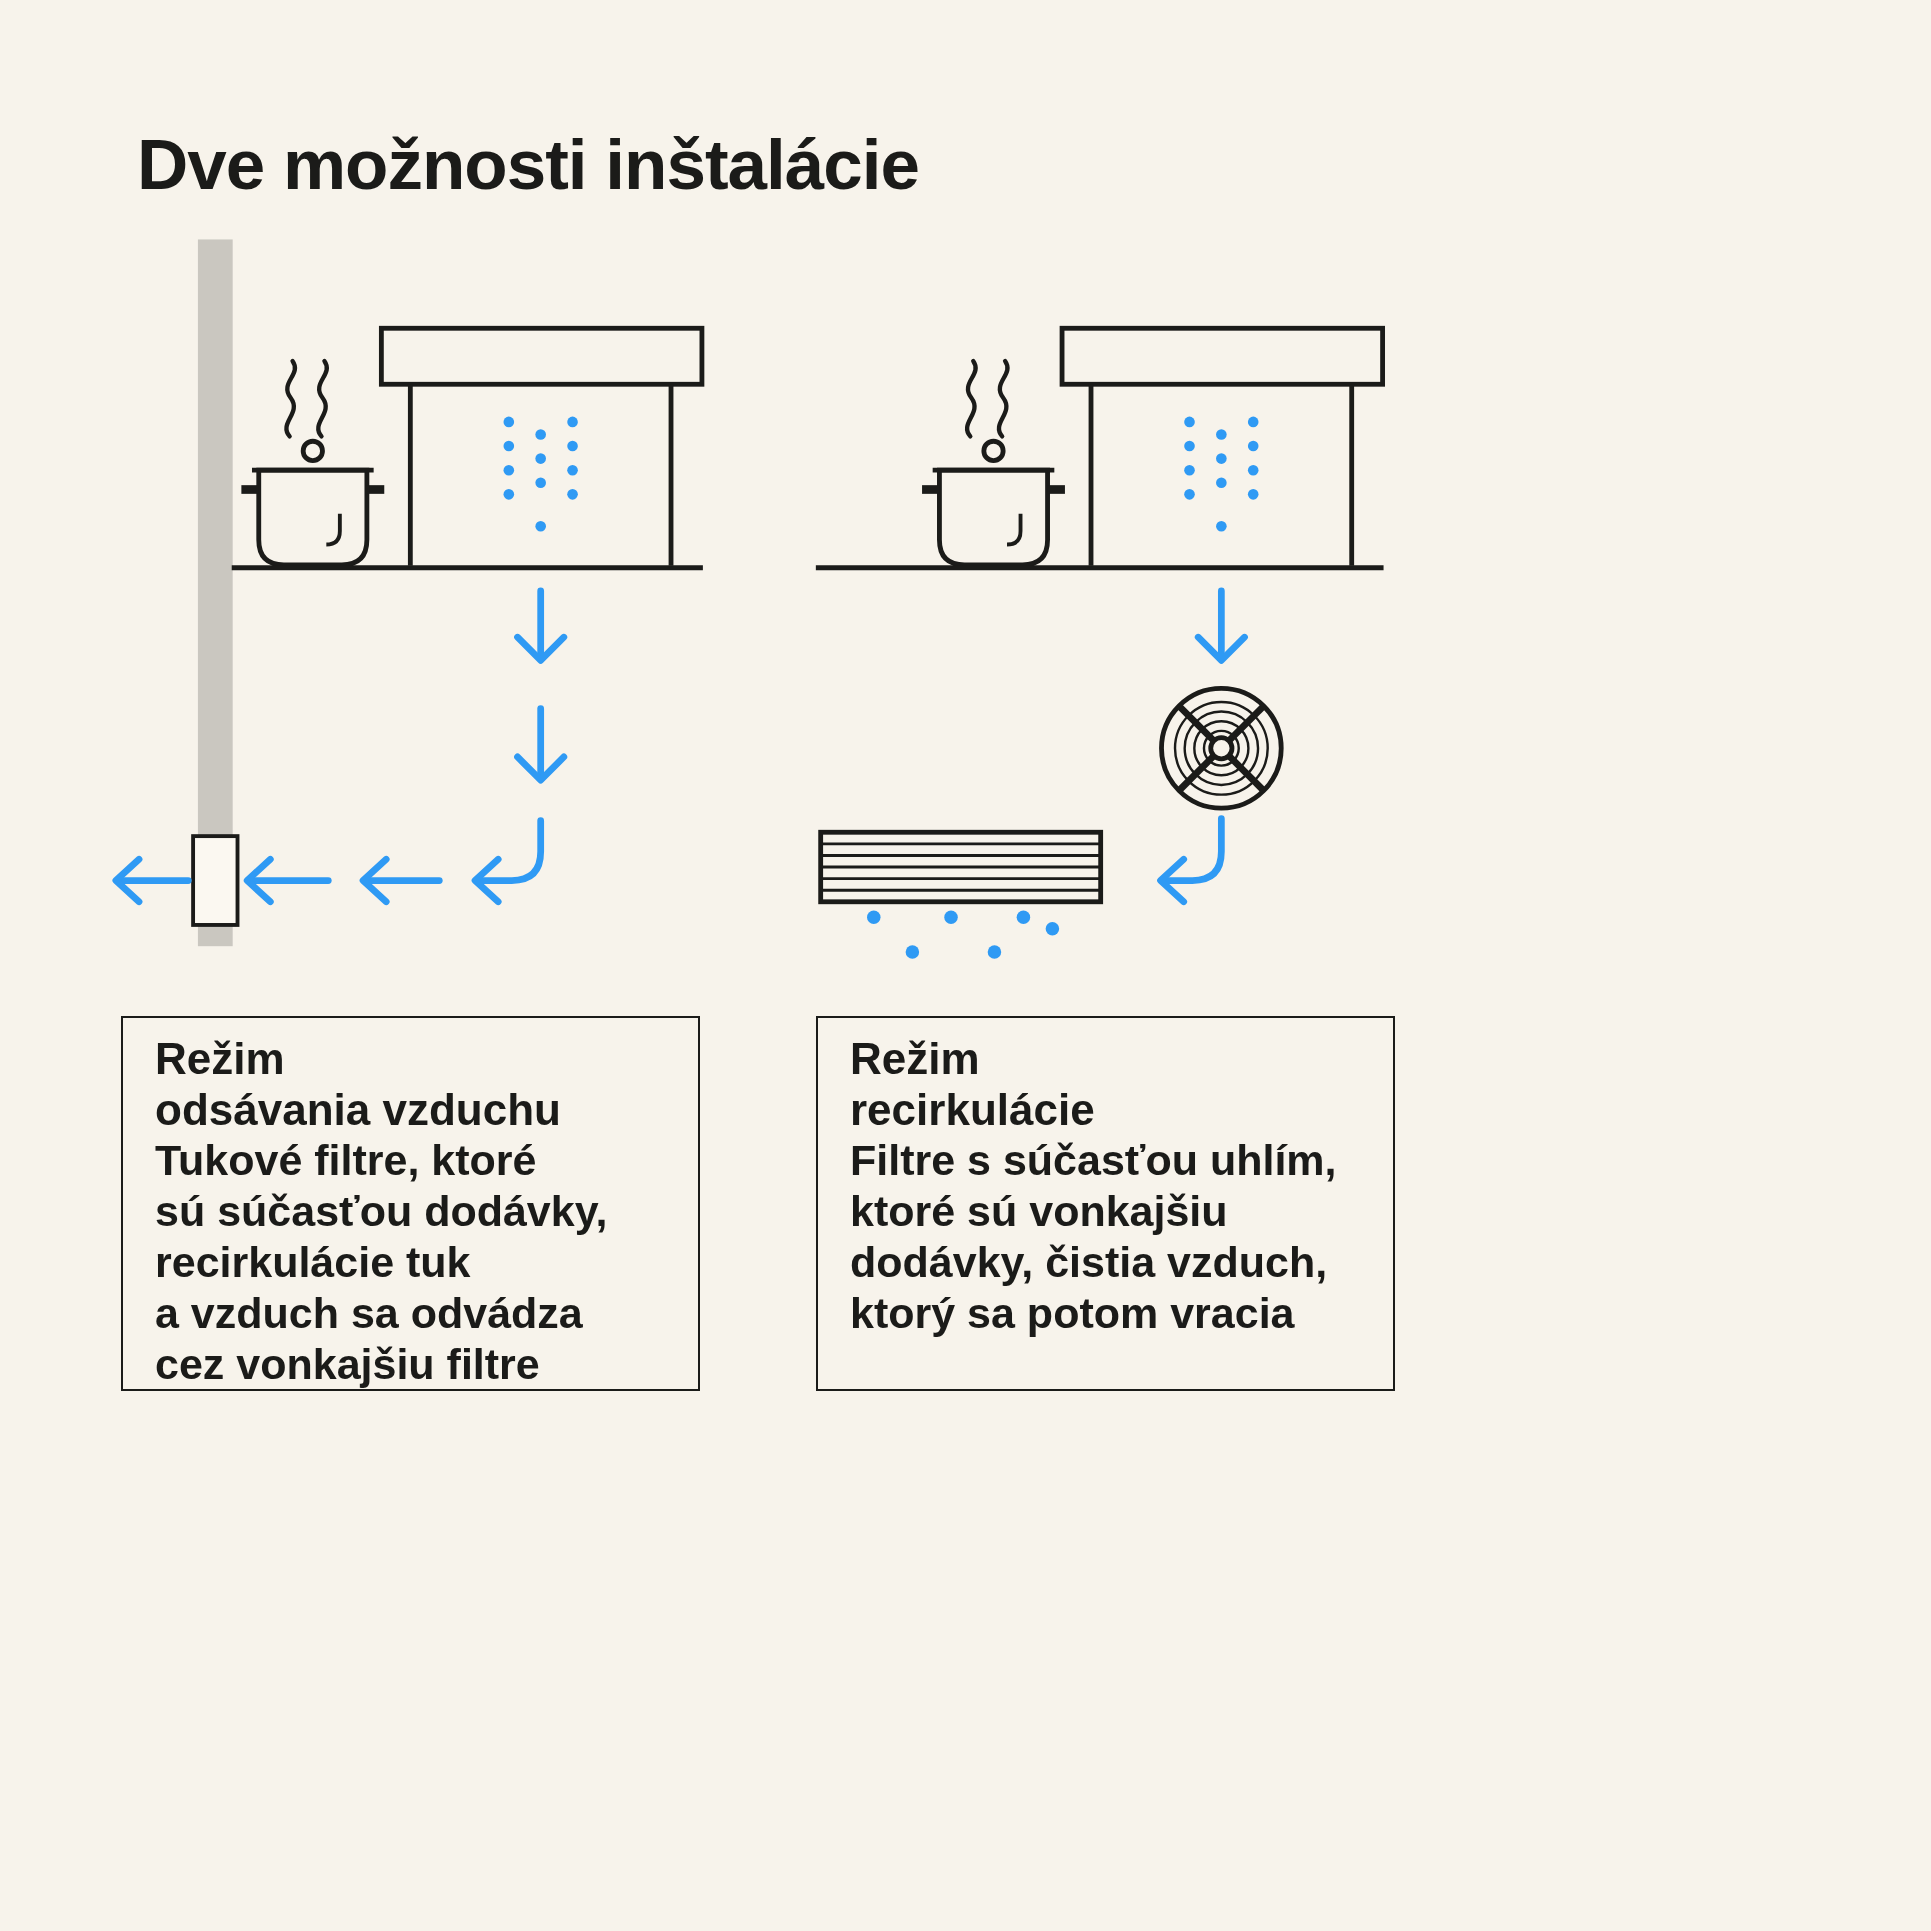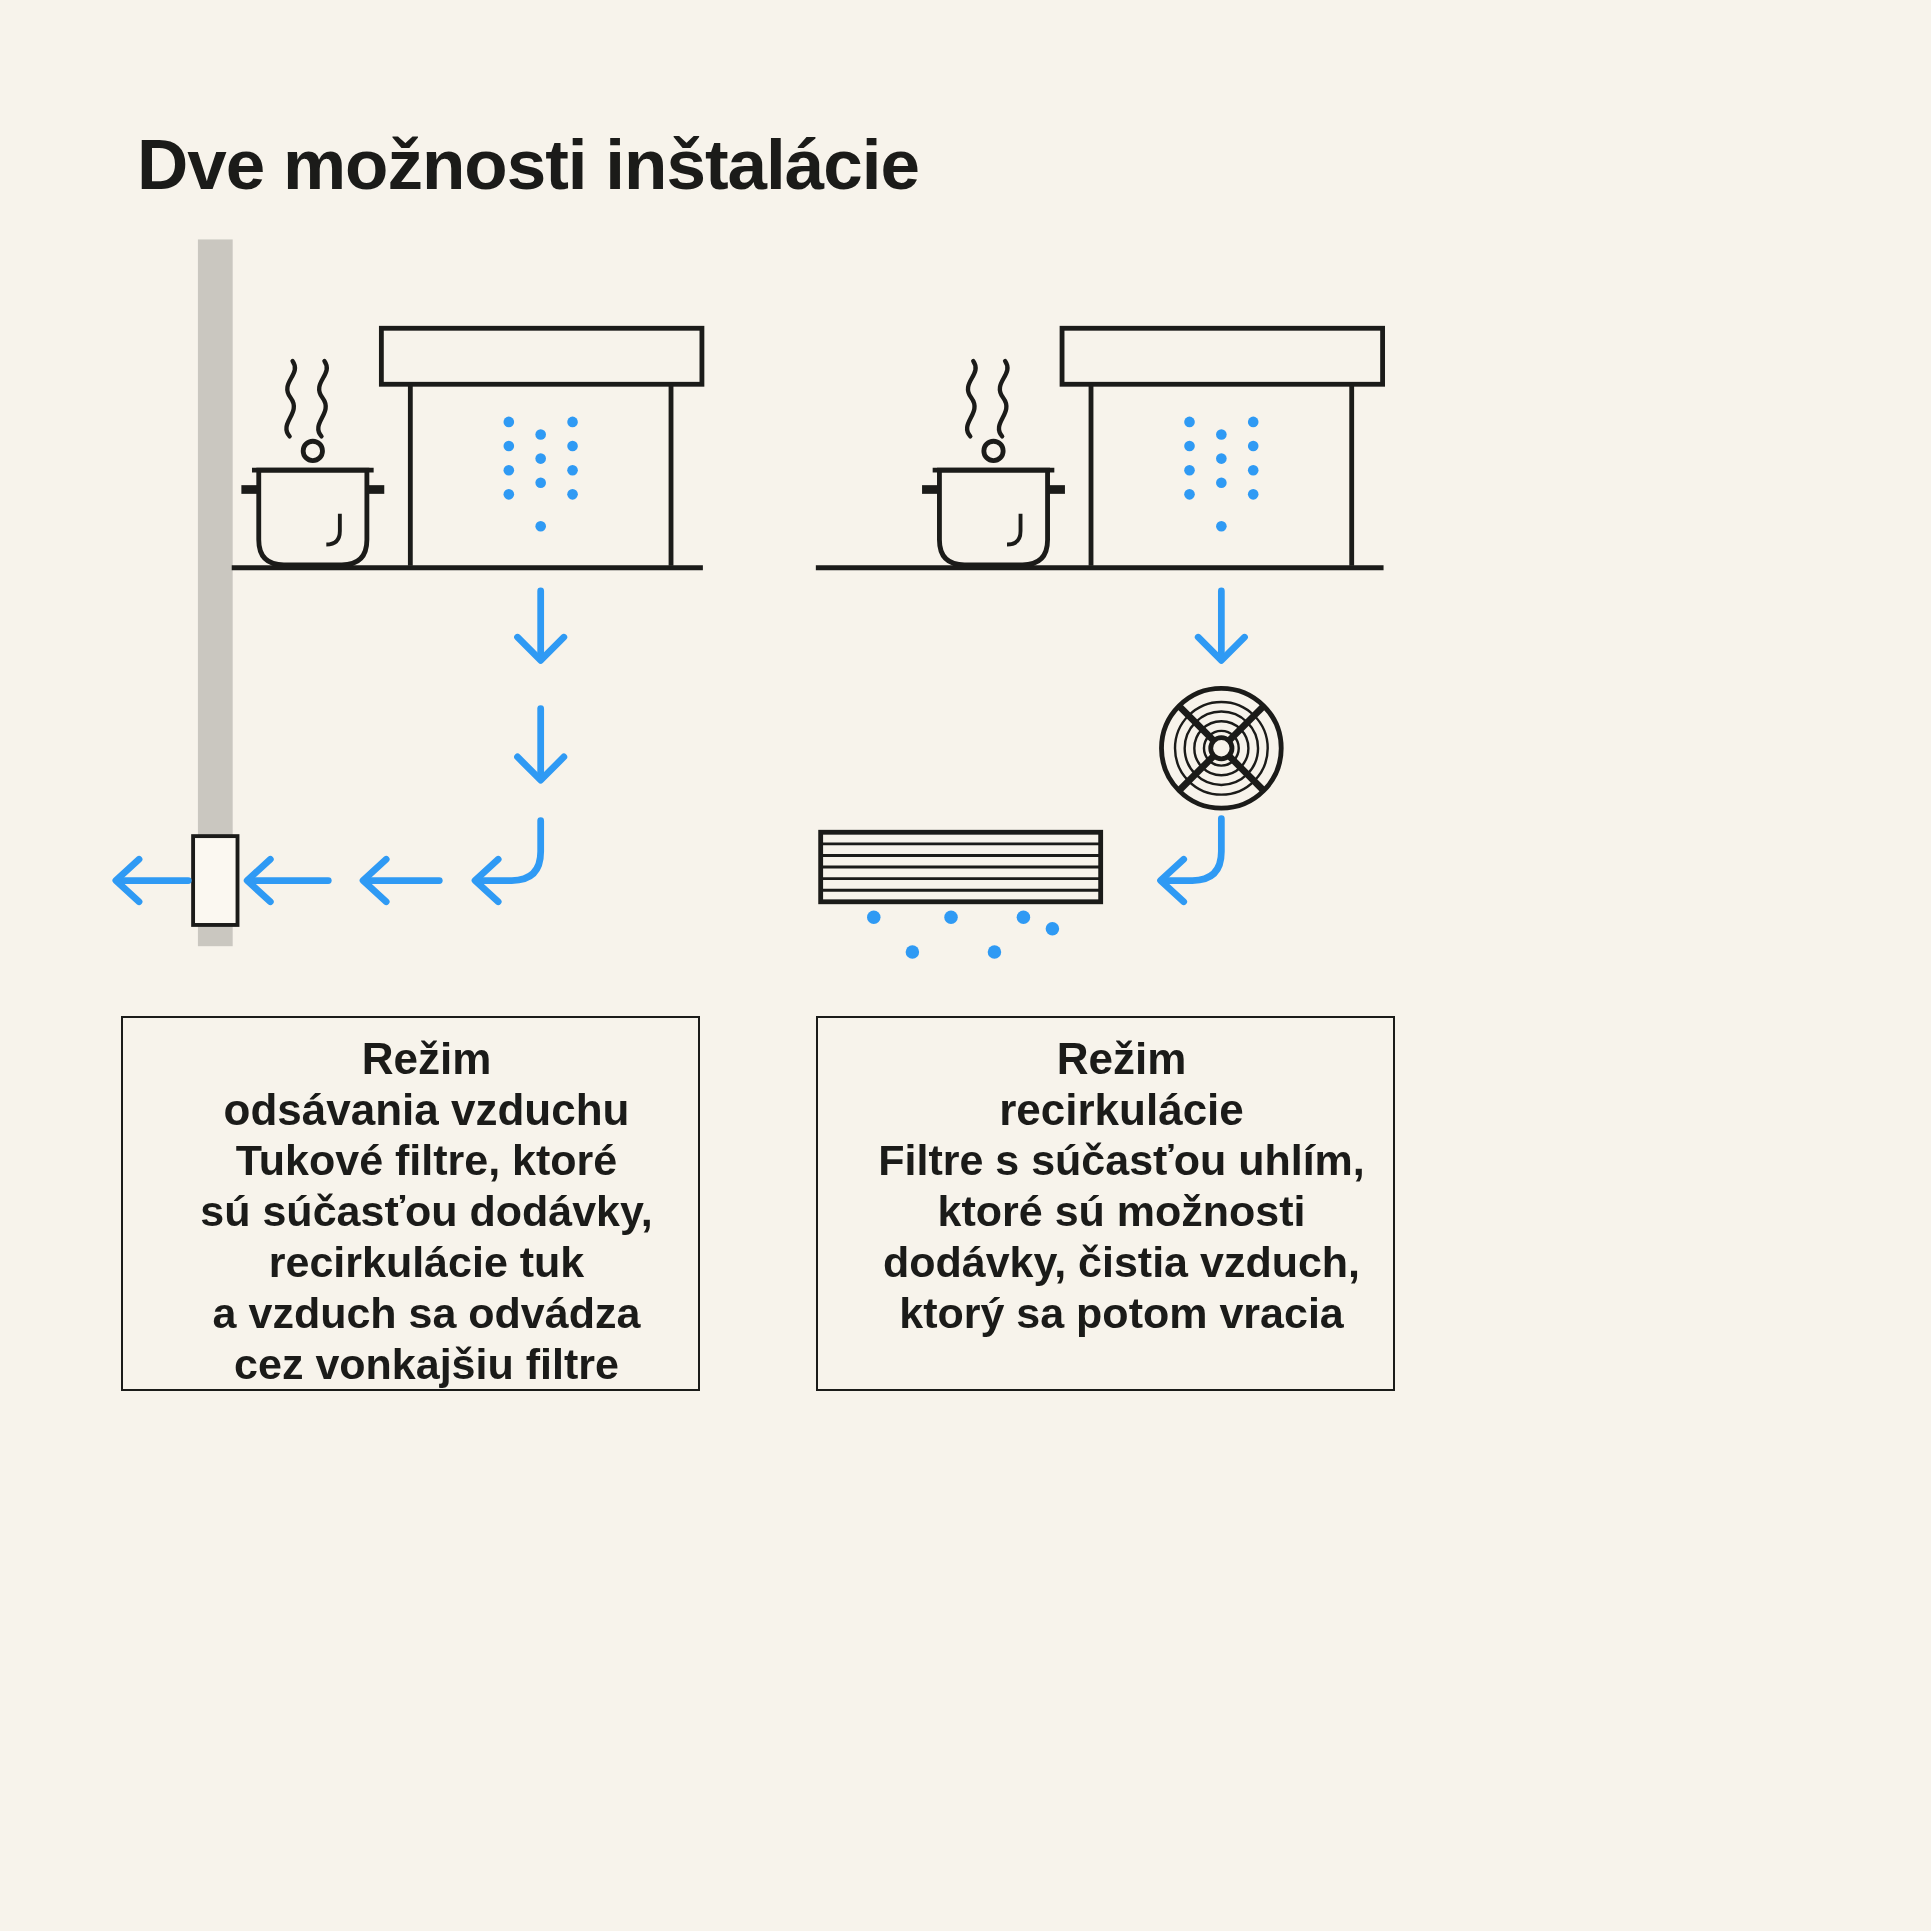--- a/index.html
+++ b/index.html
@@ -33,21 +33,21 @@
   }
   .caption-box {
     position: absolute;
     top: 1016px;
     width: 579px;
     height: 375px;
     border: 2.9px solid #1b1b19;
     box-sizing: border-box;
     display: flex;
     flex-direction: column;
-    align-items: center;
+    align-items: flex-start;
     justify-content: flex-start;
     padding-top: 15.4px;
     text-align: center;
     padding-left: 32px;
   }
   .caption-box.left  { left: 121px; }
   .caption-box.right { left: 816px; }
   .caption-heading {
     font-size: 44px;
     line-height: 51px;
@@ -226,19 +226,19 @@
     <div class="caption-line">sú súčasťou dodávky,</div>
     <div class="caption-line">recirkulácie tuk</div>
     <div class="caption-line">a vzduch sa odvádza</div>
     <div class="caption-line">cez vonkajšiu filtre</div>
   </div>
 
   <div class="caption-box right">
     <div class="caption-heading">Režim</div>
     <div class="caption-heading">recirkulácie</div>
     <div class="caption-line">Filtre s súčasťou uhlím,</div>
-    <div class="caption-line">ktoré sú možnosti</div>
+    <div class="caption-line">ktoré sú vonkajšiu</div>
     <div class="caption-line">dodávky, čistia vzduch,</div>
     <div class="caption-line">ktorý sa potom vracia</div>
   </div>
 
 </div>
 
 
 </body></html>

